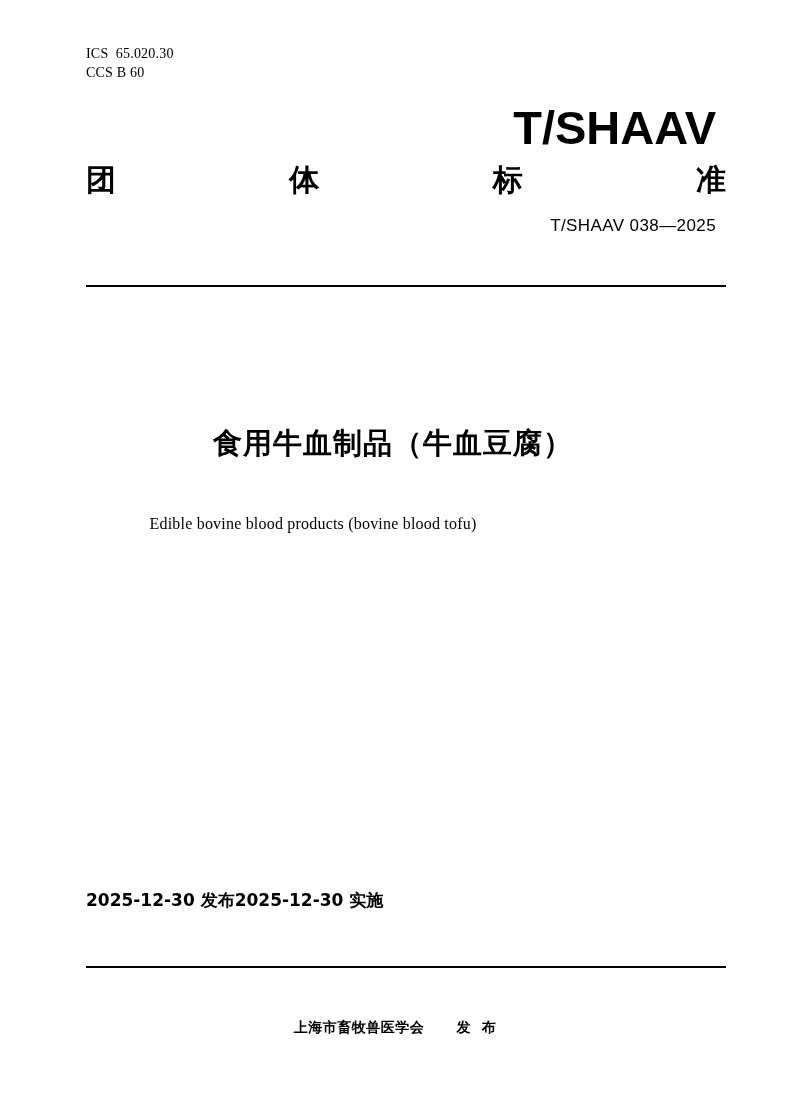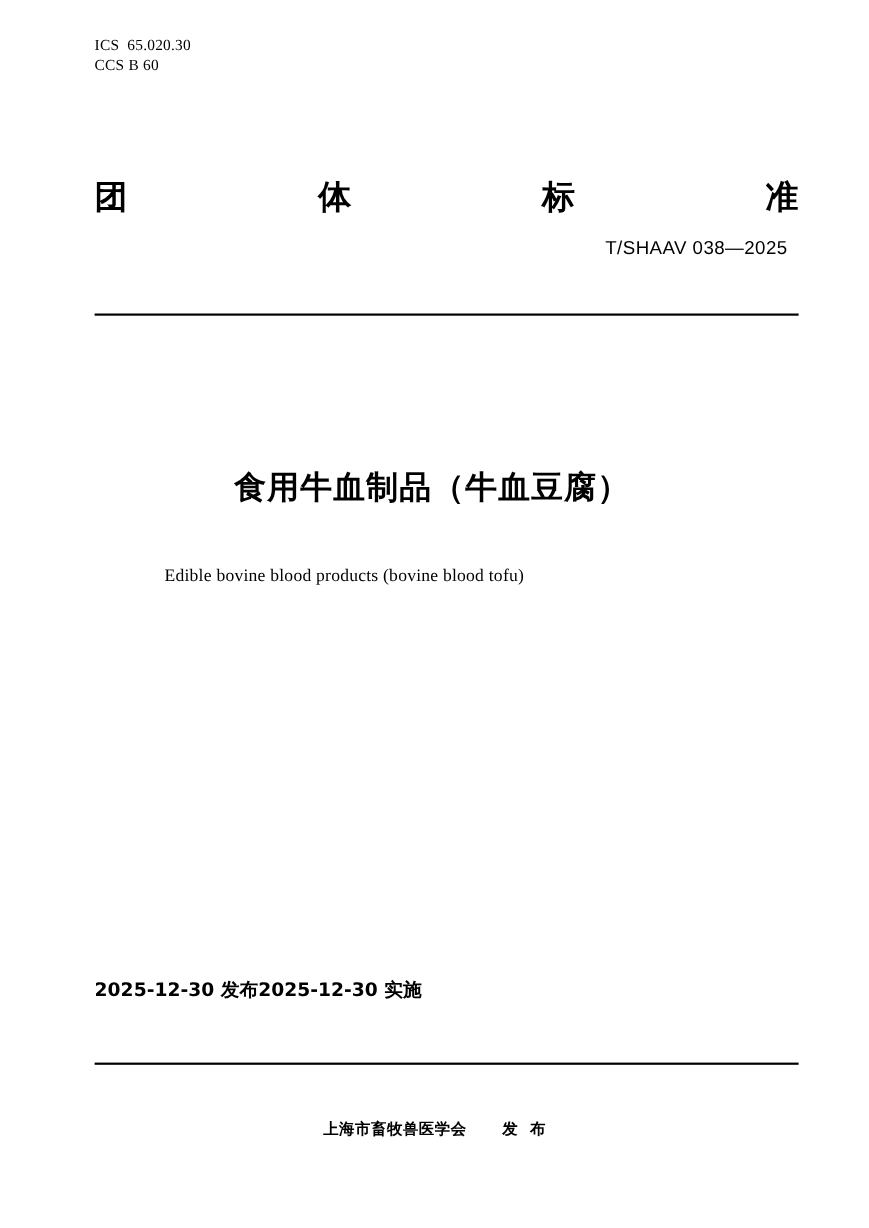--- a/index.html
+++ b/index.html
@@ -20,21 +20,21 @@
     position: absolute;
     left: 0; top: 0;
     width: 790px;
     height: 1116px;
   }
 
   
   .codes {
     position: absolute;
     left: 86px;
-    top: 32px;
+    top: 44px;
     font-family: "Liberation Serif", serif;
     font-size: 14px;
     line-height: 19px;
     letter-spacing: 0.2px;
   }
   .codes .line { white-space: pre; }
 
   
   .logo {
     position: absolute;
@@ -149,20 +149,21 @@
 </head>
 <body>
 
 <div class="page">
 
   <div class="codes">
     <div class="line">ICS  65.020.30</div>
     <div class="line">CCS B 60</div>
   </div>
 
+  <div class="logo">T/SHAAV</div>
 
   <div class="tuanti">
     <span>团</span>
     <span>体</span>
     <span>标</span>
     <span>准</span>
   </div>
 
   <div class="std-no">T/SHAAV 038—2025</div>
 

